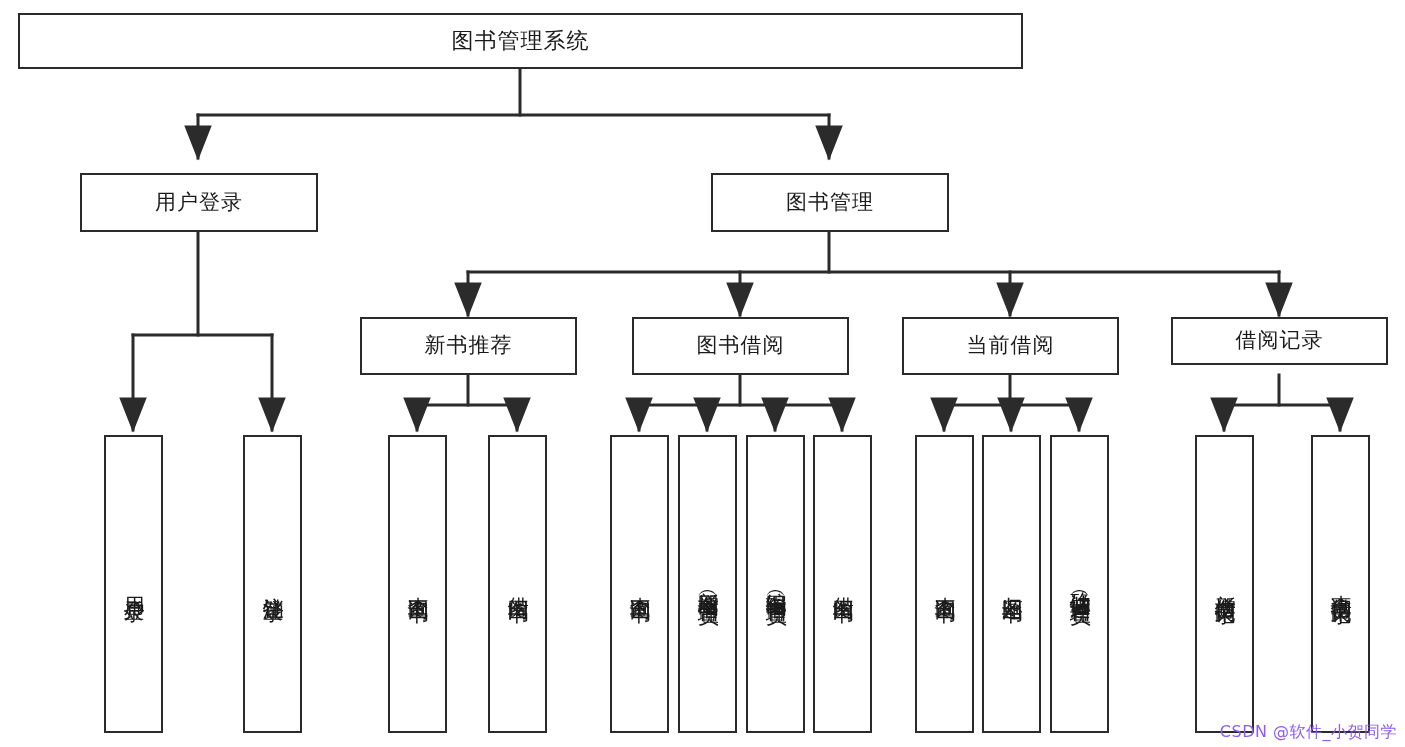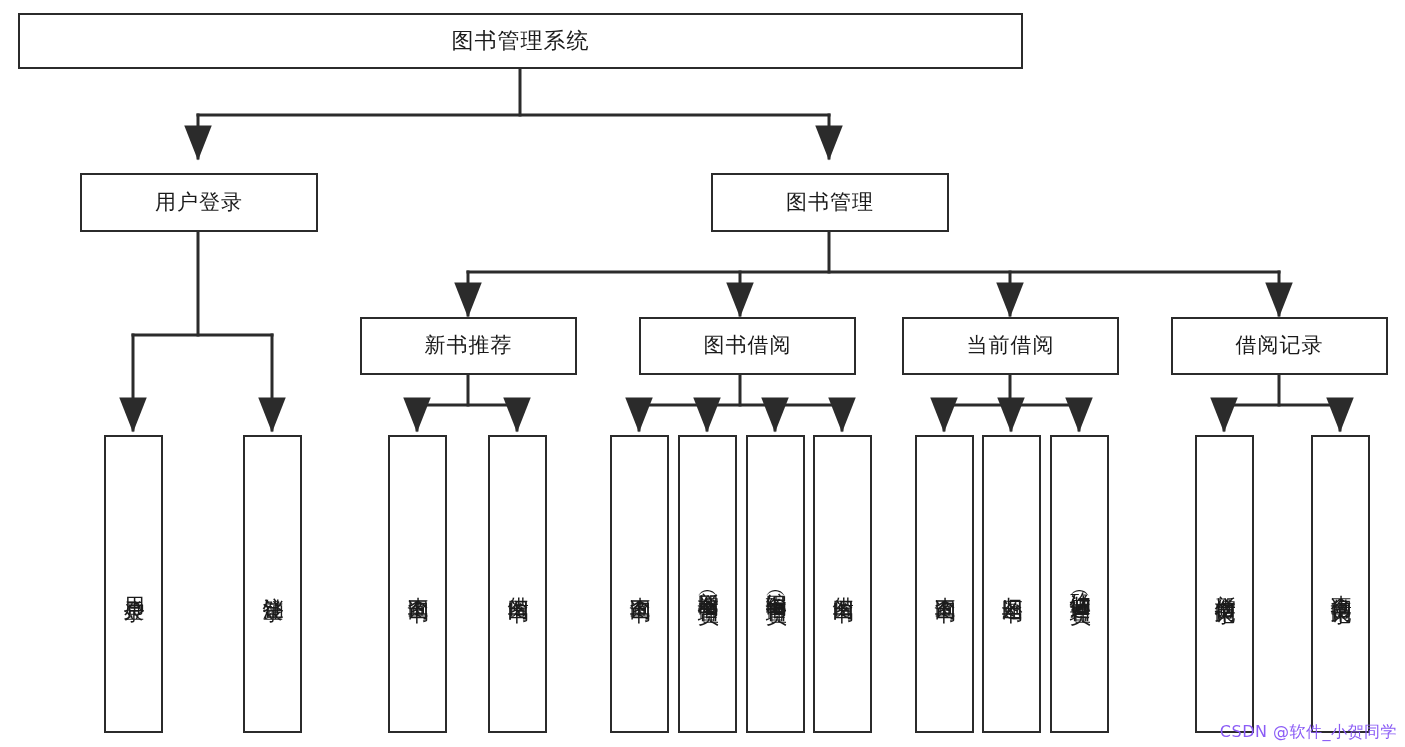--- a/index.html
+++ b/index.html
@@ -137,27 +137,27 @@
   <div class="node horiz" style="left:80px; top:173px; width:238px; height:59px;">
     <span>用户登录</span>
   </div>
   <div class="node horiz" style="left:711px; top:173px; width:238px; height:59px;">
     <span>图书管理</span>
   </div>
 
   <div class="node horiz" style="left:360px; top:317px; width:217px; height:58px;">
     <span>新书推荐</span>
   </div>
-  <div class="node horiz" style="left:632px; top:317px; width:217px; height:58px;margin-left:7px;">
+  <div class="node horiz" style="left:632px; top:317px; width:217px; height:58px;">
     <span>图书借阅</span>
   </div>
   <div class="node horiz" style="left:902px; top:317px; width:217px; height:58px;justify-content:center;">
     <span>当前借阅</span>
   </div>
-  <div class="node horiz" style="left:1171px; top:317px; width:217px; height:58px;">
+  <div class="node horiz" style="left:1171px; top:317px; width:217px; height:48px;">
     <span>借阅记录</span>
   </div>
 
   <div class="node vert" style="left:104px; top:435px; width:59px; height:298px;">
     <span class="vert-text">用户登录</span>
   </div>
   <div class="node vert" style="left:243px; top:435px; width:59px; height:298px;">
     <span class="vert-text">注销登录</span>
   </div>
 

